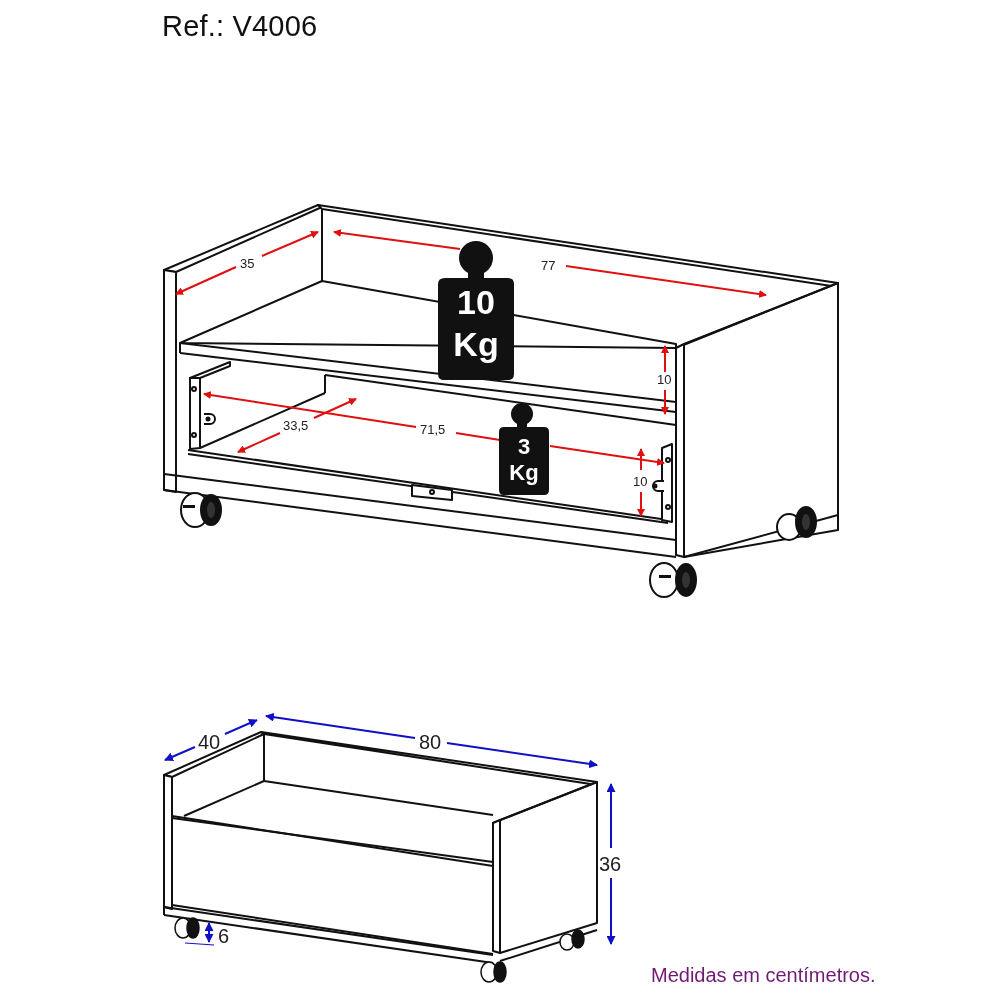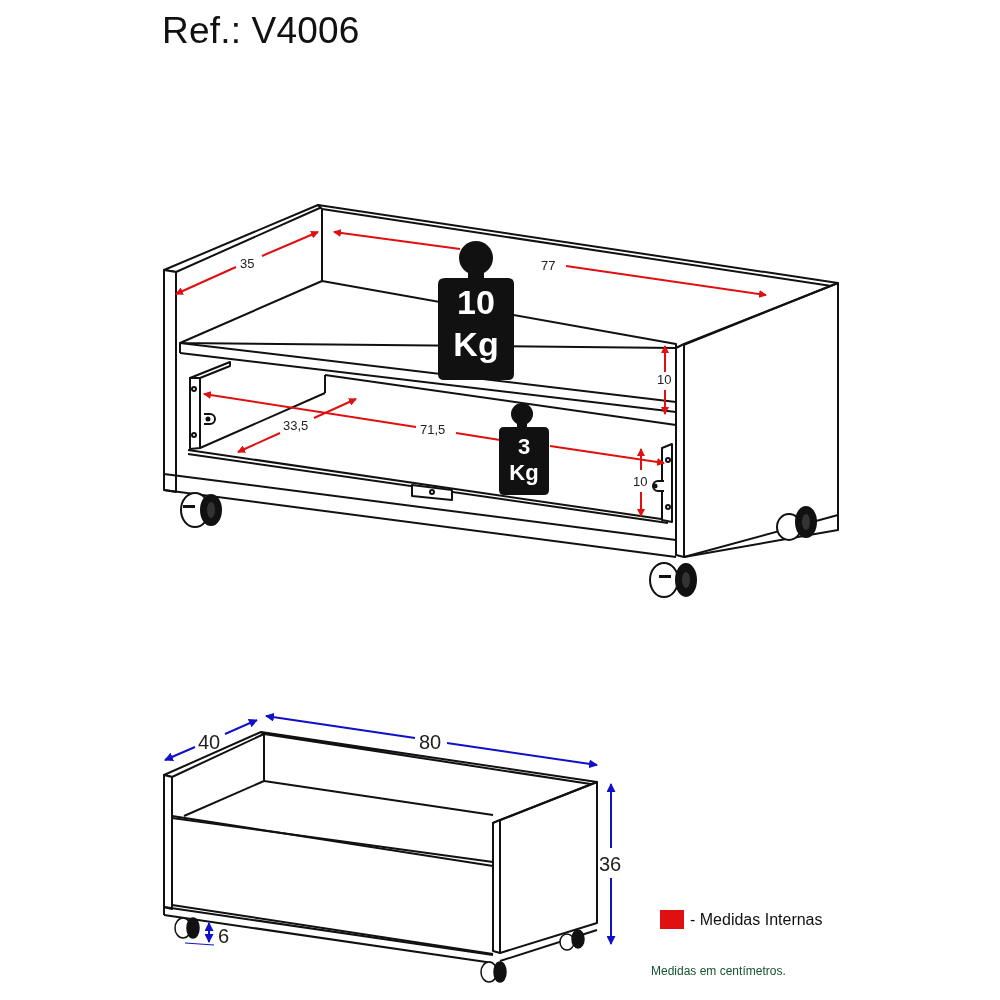--- a/index.html
+++ b/index.html
@@ -1,24 +1,24 @@
 <!DOCTYPE html>
 <html><head>
 <meta charset="utf-8">
 <style>
   html,body{margin:0;padding:0;background:#ffffff;}
   body{width:1000px;height:1000px;position:relative;overflow:hidden;font-family:"Liberation Sans",sans-serif;}
-  .title{position:absolute;left:162px;top:10px;font-size:37px;color:#111;letter-spacing:0.2px;}
+  .title{position:absolute;left:162px;top:10px;font-size:29px;color:#111;letter-spacing:0.2px;}
   svg{position:absolute;left:0;top:0;}
   .dim{font-family:"Liberation Sans",sans-serif;fill:#222;}
   .wt{font-family:"Liberation Sans",sans-serif;font-weight:bold;fill:#fff;}
   .legend{position:absolute;left:660px;top:906px;font-size:16px;color:#111;}
   .legend-row{display:flex;align-items:center;height:27px;}
   .swatch{width:24px;height:19px;margin-right:6px;}
-  .note{position:absolute;left:651px;top:964px;font-size:12px;color:#14532d;}
+  .note{position:absolute;left:651px;top:964px;font-size:20px;color:#701a75;}
 </style>
 </head>
 <body>
 
 <div class="title">Ref.: V4006</div>
 
 <svg width="1000" height="1000" viewBox="0 0 1000 1000">
   <defs>
     <marker id="arR" markerWidth="8" markerHeight="8" refX="7" refY="4" orient="auto-start-reverse" markerUnits="userSpaceOnUse">
       <path d="M0,0 L8,4 L0,8 z" fill="#e01010"></path>
@@ -188,18 +188,14 @@
 
   <g>
     <text class="dim" x="198" y="749" font-size="20">40</text>
     <text class="dim" x="419" y="749" font-size="20">80</text>
     <text class="dim" x="599" y="871" font-size="20">36</text>
     <text class="dim" x="218" y="943" font-size="20">6</text>
   </g>
 </svg>
 
 <div class="legend">
-  <div class="legend-row">
-    <div class="swatch" style="background:#e01010"></div>
-    <span>- Medidas Internas</span>
-  </div>
 </div>
 <div class="note">Medidas em centímetros.</div>
 
 </body></html>

